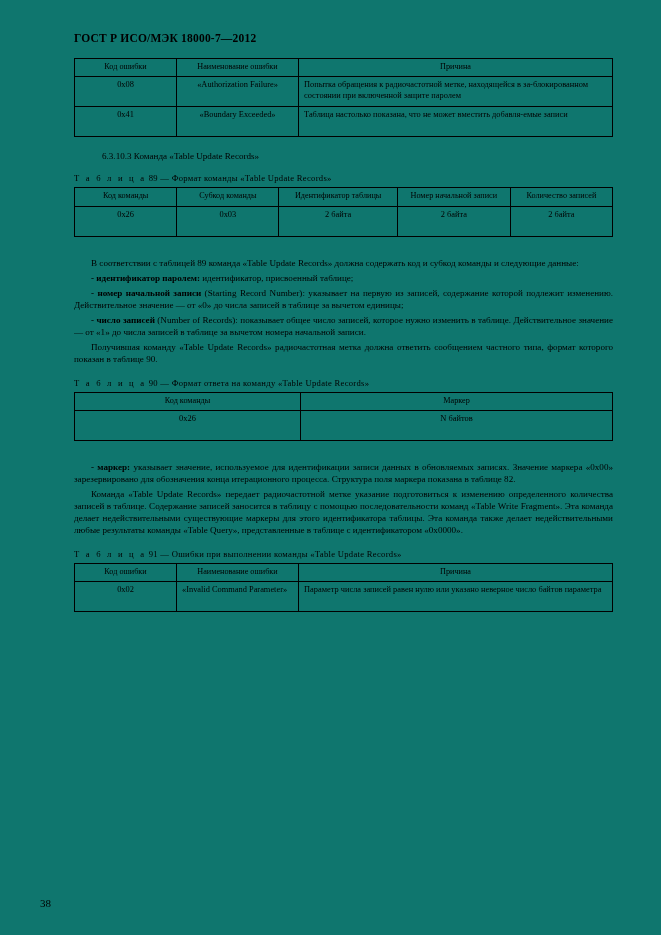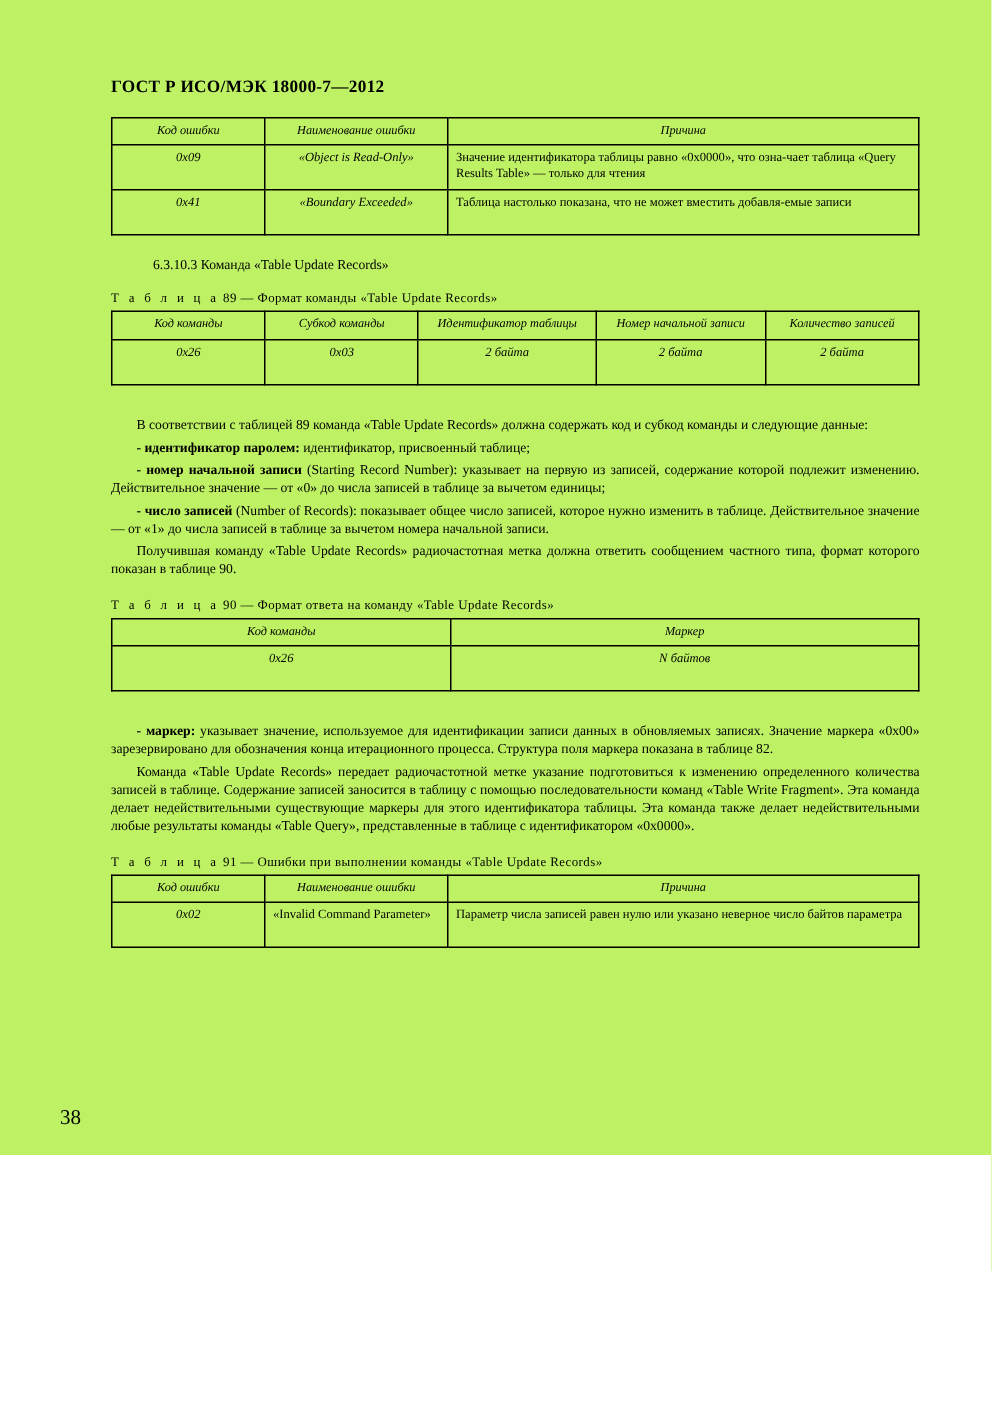--- a/index.html
+++ b/index.html
@@ -7,24 +7,24 @@
     padding: 0;
     background: #ffffff;
   }
   body {
     font-family: "Liberation Serif", serif;
     color: #000000;
   }
   .page {
     position: relative;
     width: 661px;
-    height: 770px;
-    background: #bef264;
+    height: 935px;
+    background: #0f766e;
     box-sizing: border-box;
-    padding: 52px 48px 0 74px;
+    padding: 32px 48px 0 74px;
     overflow: hidden;
   }
   .doc-header {
     font-family: "Liberation Serif", serif;
     font-weight: bold;
     font-size: 11.5px;
     letter-spacing: 0.2px;
     margin: 0 0 14px 0;
   }
   .caption {
@@ -52,42 +52,42 @@
     border: 0.8px solid #000000;
     padding: 3px 5px 4px 5px;
     vertical-align: top;
     font-weight: normal;
     line-height: 1.25;
   }
   table.doc th {
     text-align: center;
     font-size: 8.2px;
   }
-  .c { text-align: center; font-style: italic; }
+  .c { text-align: center; }
   .l { text-align: left; }
   p.body {
     font-size: 9.1px;
     line-height: 1.32;
     margin: 0 0 3px 0;
     text-align: justify;
   }
   p.indent {
     text-indent: 17px;
   }
   .sect {
     font-size: 9.1px;
     margin: 0 0 2px 0;
     text-indent: 28px;
   }
   .bold { font-weight: bold; }
   .page-num {
     position: absolute;
     left: 40px;
-    bottom: 16px;
-    font-size: 14px;
+    bottom: 26px;
+    font-size: 11px;
   }
   .gap-s { height: 6px; }
   .gap-m { height: 10px; }
   .row-tall td { height: 22px; }
 </style>
 </head>
 <body>
 
 <div class="page">
 
@@ -102,23 +102,23 @@
     </colgroup>
     <thead>
       <tr>
         <th class="c">Код ошибки</th>
         <th class="c">Наименование ошибки</th>
         <th class="c">Причина</th>
       </tr>
     </thead>
     <tbody>
       <tr class="row-tall">
-        <td class="c">0x09</td>
-        <td class="c">«Object is Read-Only»</td>
-        <td class="l">Значение идентификатора таблицы равно «0x0000», что озна-чает таблица «Query Results Table» — только для чтения</td>
+        <td class="c">0x08</td>
+        <td class="c">«Authorization Failure»</td>
+        <td class="l">Попытка обращения к радиочастотной метке, находящейся в за-блокированном состоянии при включенной защите паролем</td>
       </tr>
       <tr class="row-tall">
         <td class="c">0x41</td>
         <td class="c">«Boundary Exceeded»</td>
         <td class="l">Таблица настолько показана, что не может вместить добавля-емые записи</td>
       </tr>
     </tbody>
   </table>
 
   <div class="sect">

